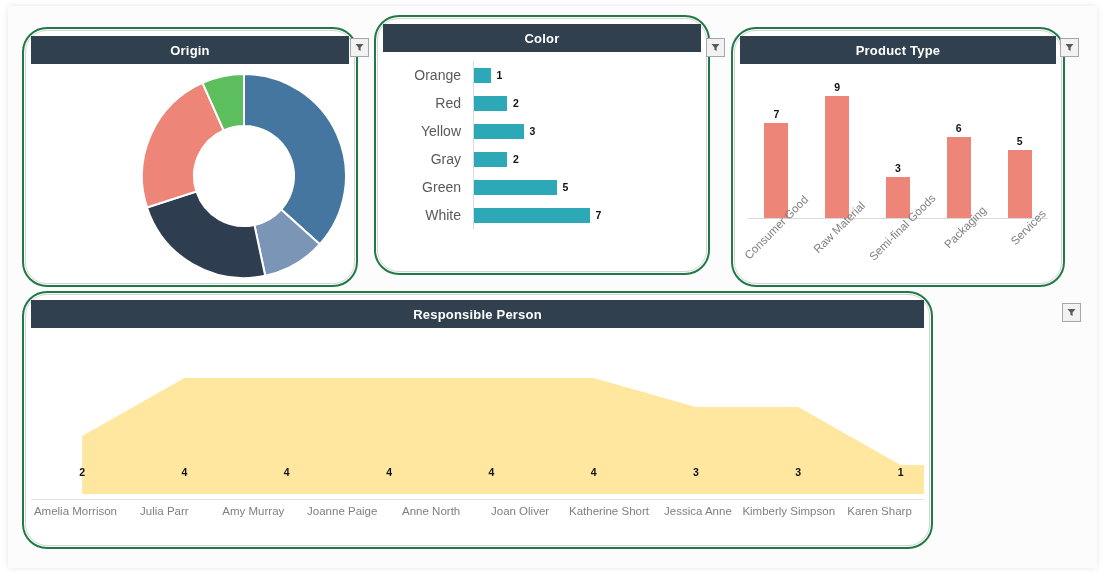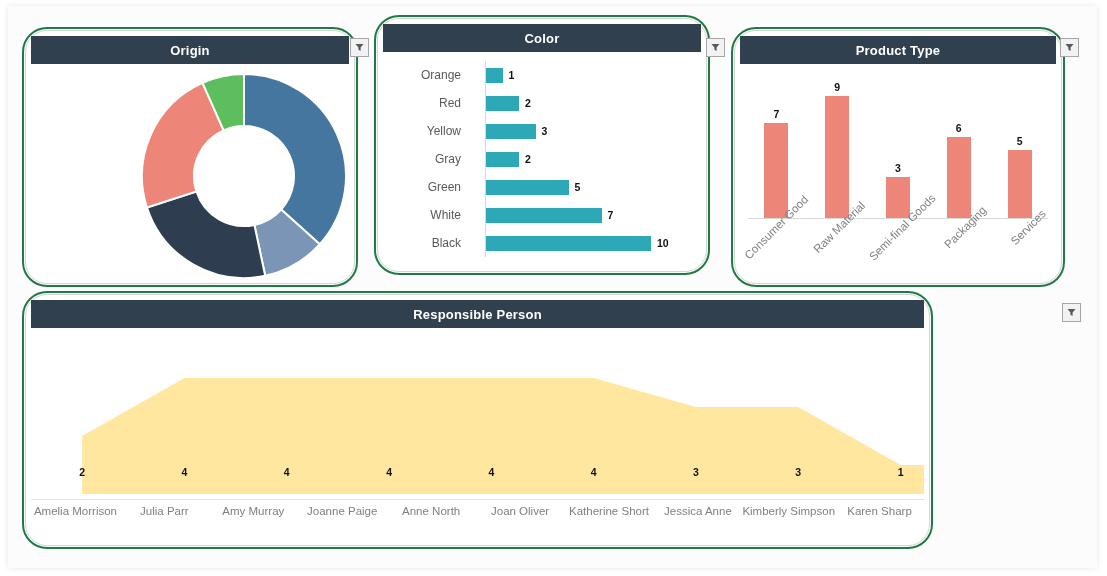--- a/index.html
+++ b/index.html
@@ -104,22 +104,22 @@
     left: 0; right: 0; top: 6px;
   }
   .hbar-row {
     display: flex;
     align-items: center;
     height: 28px;
   }
   .hbar-cat {
     width: 78px;
     text-align: right;
-    padding-right: 24px;
-    font-size: 12px;
+    padding-right: 12px;
+    font-size: 14px;
     color: #595959;
     flex: 0 0 auto;
   }
   .hbar-track {
     position: relative;
     flex: 1 1 auto;
     height: 100%;
     border-left: 1px solid #d9d9d9;
     display: flex;
     align-items: center;
@@ -298,27 +298,20 @@
             <div class="hbar-track">
               <div class="hbar-fill" style="background: rgb(44, 168, 182); width: 82.5px;"></div>
               <span class="hbar-val">5</span>
             </div>
           </div>
           <div class="hbar-row">
             <div class="hbar-cat">White</div>
             <div class="hbar-track">
               <div class="hbar-fill" style="background: rgb(44, 168, 182); width: 115.5px;"></div>
               <span class="hbar-val">7</span>
-            </div>
-          </div>
-          <div class="hbar-row">
-            <div class="hbar-cat">Black</div>
-            <div class="hbar-track">
-              <div class="hbar-fill" style="background: rgb(44, 168, 182); width: 165px;"></div>
-              <span class="hbar-val">10</span>
             </div>
           </div>
         </div>
     </div>
   </div>
   <div class="filter-btn" style="left:706px; top:38px;">
     <svg width="11" height="11" viewBox="0 0 11 11">
       <path d="M1.5 2 H9.5 L6.6 5.4 V9 L4.4 7.8 V5.4 Z" fill="#595959"></path>
     </svg>
   </div>

